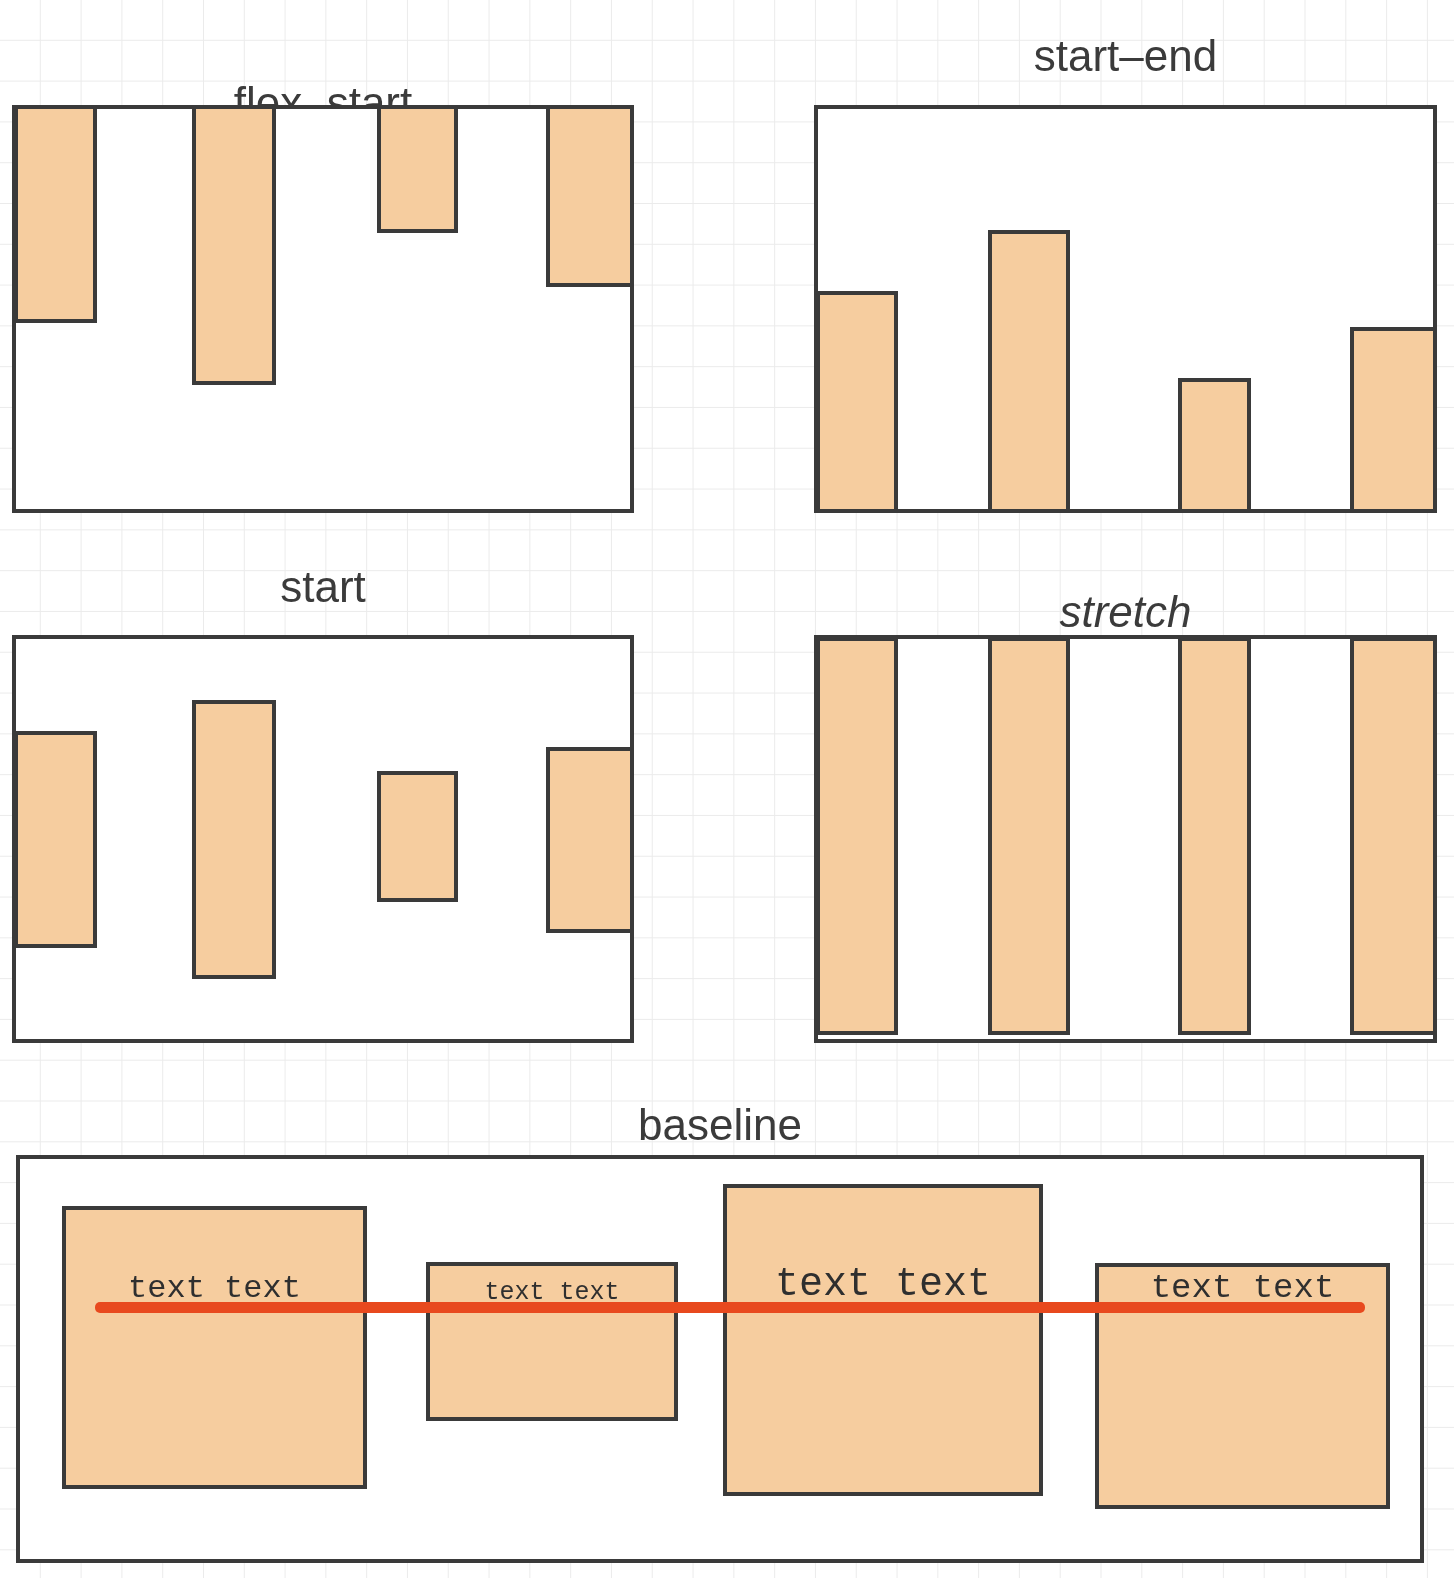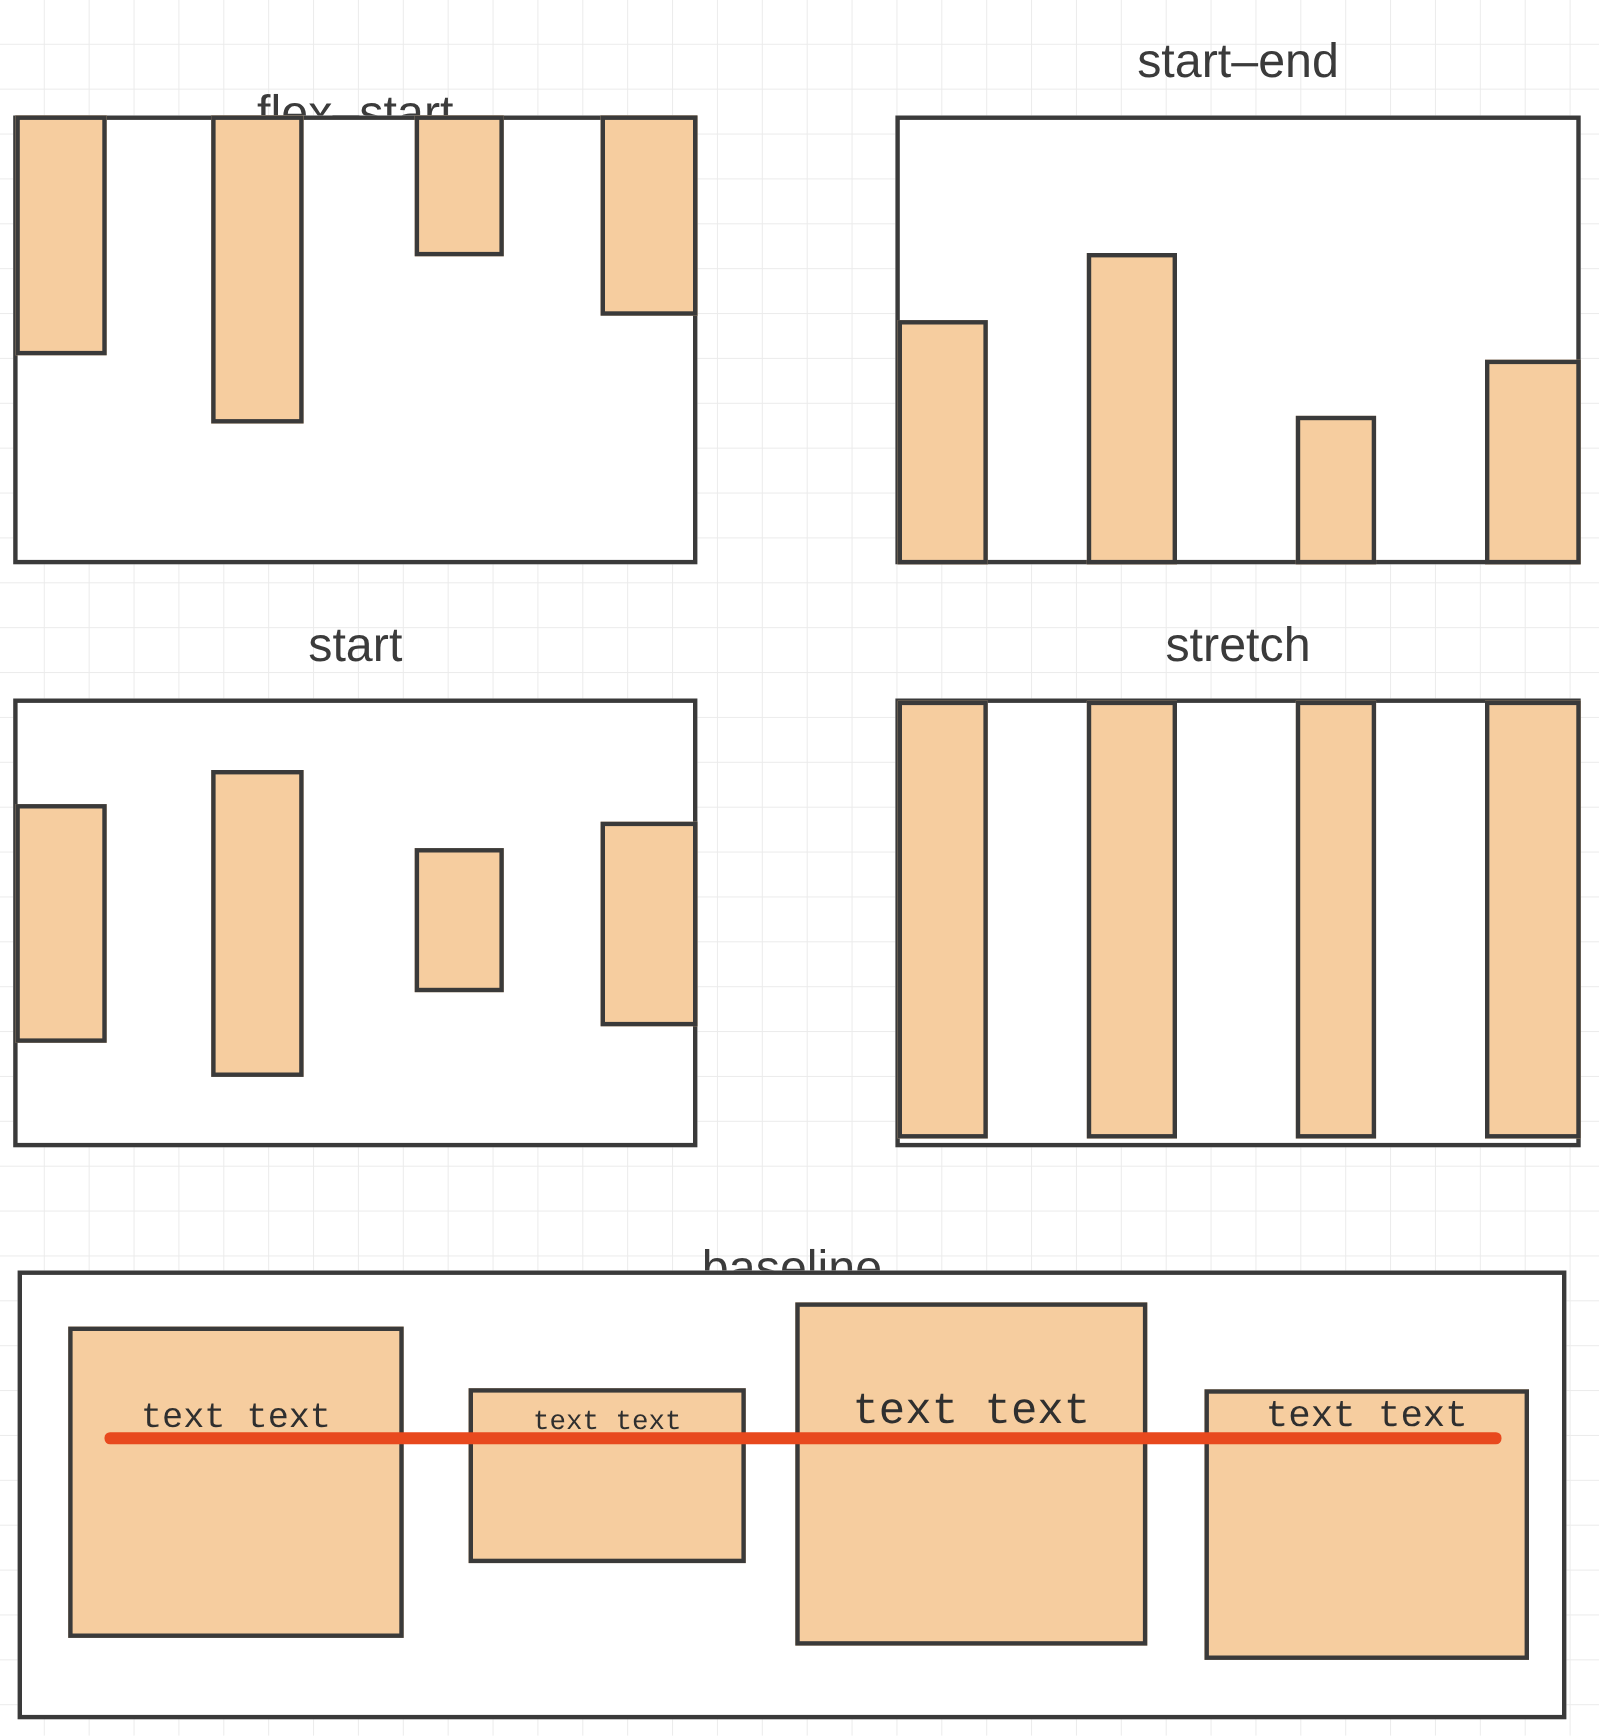--- a/index.html
+++ b/index.html
@@ -100,32 +100,32 @@
 
     <div class="box" style="left:12px; top:635px; width:622px; height:408px;"></div>
 
     <div class="bar" style="left:14px; top:731px; width:83px; height:217px;"></div>
     <div class="bar" style="left:192px; top:700px; width:84px; height:279px;"></div>
     <div class="bar" style="left:377px; top:771px; width:81px; height:131px;"></div>
     <div class="bar" style="left:546px; top:747px; width:88px; height:186px;"></div>
   </div>
 
   <div class="panel">
-    <div class="panel-title" style="left:814px; top:565px; width:623px;">stretch</div>
+    <div class="panel-title" style="left:814px; top:590px; width:623px;font-style:italic;">stretch</div>
 
     <div class="box" style="left:814px; top:635px; width:623px; height:408px;"></div>
 
     <div class="bar" style="left:816px; top:637px; width:82px; height:398px;"></div>
     <div class="bar" style="left:988px; top:637px; width:82px; height:398px;"></div>
     <div class="bar" style="left:1178px; top:637px; width:73px; height:398px;"></div>
     <div class="bar" style="left:1350px; top:637px; width:87px; height:398px;"></div>
   </div>
 
   <div class="panel">
-    <div class="panel-title" style="left:16px; top:1131px; width:1408px;">baseline</div>
+    <div class="panel-title" style="left:16px; top:1103px; width:1408px;">baseline</div>
 
     <div class="box" style="left:16px; top:1155px; width:1408px; height:408px;"></div>
 
     <div class="bl-box" style="left:62px; top:1206px; width:305px; height:283px;"></div>
     <div class="bl-box" style="left:426px; top:1262px; width:252px; height:159px;"></div>
     <div class="bl-box" style="left:723px; top:1184px; width:320px; height:312px;"></div>
     <div class="bl-box" style="left:1095px; top:1263px; width:295px; height:246px;"></div>
 
     <div class="bl-label" style="left:62px; top:1273px; width:305px; text-align:center; font-size:32px;">text text</div>
     <div class="bl-label" style="left:426px; top:1280px; width:252px; text-align:center; font-size:25px;">text text</div>

